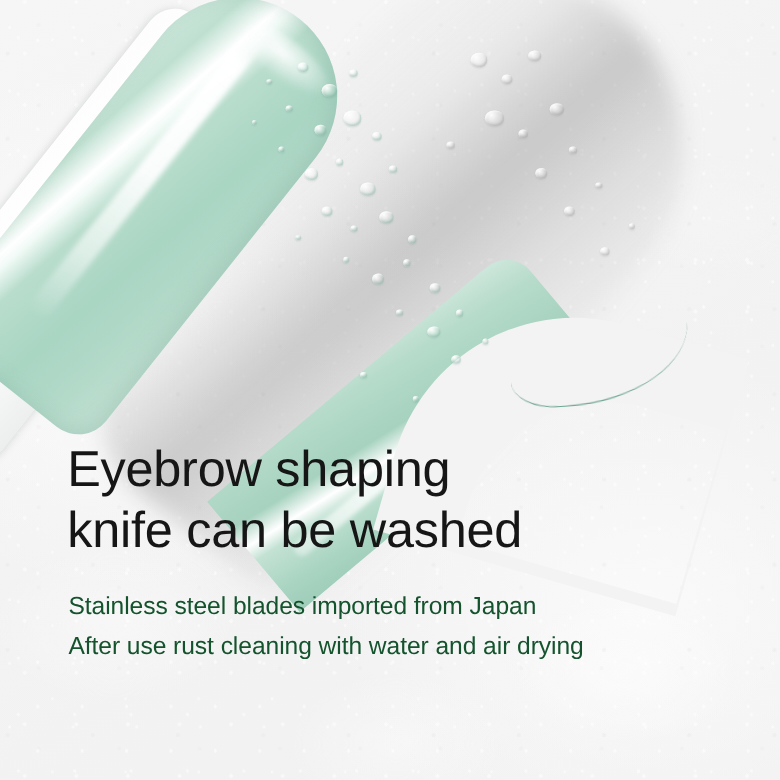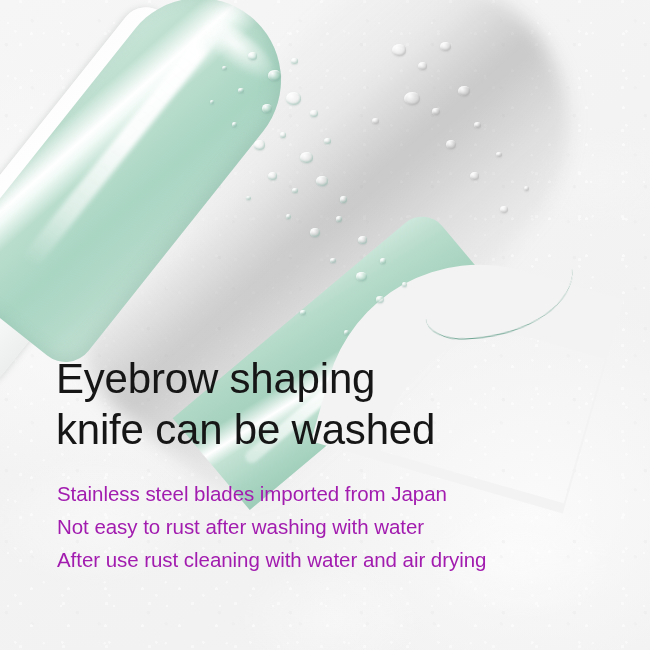--- a/index.html
+++ b/index.html
@@ -254,39 +254,39 @@
     box-shadow:
       inset -1px -1.5px 2px rgba(150,150,150,.42),
       inset 1px 1px 1.5px rgba(255,255,255,.8),
       0 1px 1.5px rgba(140,140,140,.2);
   }
 
   
   .copy {
     position: absolute;
     left: 56px;
-    top: 353px;
+    top: 365px;
     width: 560px;
   }
   .headline {
     margin: 0;
     color: #161616;
     font-size: 42px;
     line-height: 51px;
     font-weight: 400;
     letter-spacing: -0.2px;
     white-space: pre-line;
   }
   .sublist {
     margin: 22px 0 0 1px;
     padding: 0;
     list-style: none;
   }
   .sublist li {
-    color: #a21caf;
+    color: #14532d;
     font-size: 20.5px;
     line-height: 33px;
     font-weight: 400;
     letter-spacing: -0.05px;
   }
 </style>
 </head>
 <body>
 
 <div id="stage">
@@ -353,18 +353,17 @@
       <span class="drop grey" style="left: 496px; top: 152px; width: 6px; height: 5px;"></span>
       <span class="drop grey" style="left: 500px; top: 206px; width: 8px; height: 7px;"></span>
       <span class="drop grey" style="left: 524px; top: 186px; width: 5px; height: 5px;"></span>
     </div>
 
   <div class="copy">
     <h1 class="headline">Eyebrow shaping
 knife can be washed</h1>
     <ul class="sublist" id="sublist">
         <li>Stainless steel blades imported from Japan</li>
-        <li>Not easy to rust after washing with water</li>
         <li>After use rust cleaning with water and air drying</li>
       </ul>
   </div>
 
 </div>
 
 </body></html>

